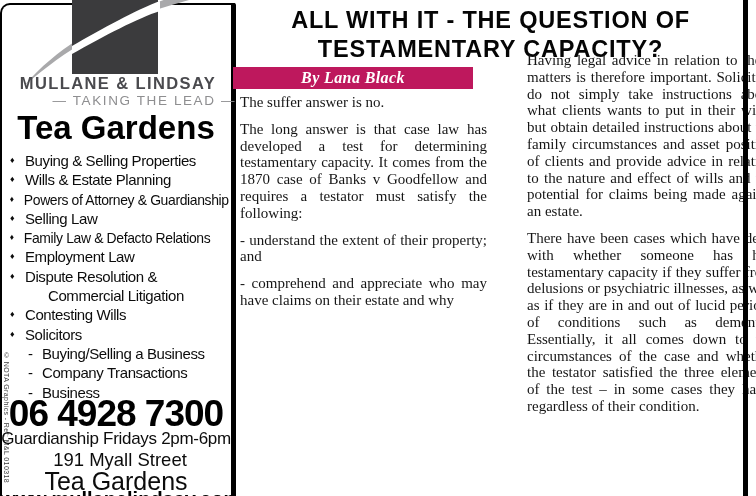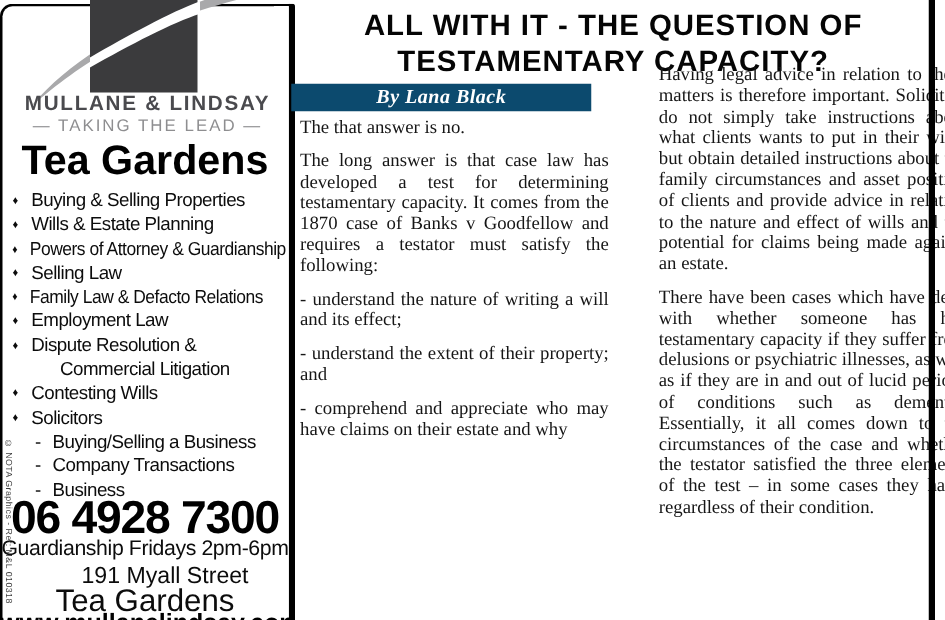--- a/index.html
+++ b/index.html
@@ -8,45 +8,45 @@
   
   .ad{position:absolute;left:0;top:0;width:236px;height:496px;overflow:hidden;}
   .ad-frame{position:absolute;left:0;top:3px;width:229px;height:500px;
             border-left:2px solid #000;border-top:2px solid #000;border-right:5px solid #000;
             border-radius:10px 2px 0 0;}
   .vert-credit{position:absolute;left:3px;top:352px;writing-mode:vertical-rl;
                font-size:7px;letter-spacing:.4px;color:#3c3c3c;white-space:nowrap;}
   .logo-wrap{position:absolute;left:8px;top:0;width:222px;height:84px;}
   .brand{position:absolute;left:0;top:74px;width:236px;text-align:center;
          font-size:16.5px;font-weight:600;letter-spacing:1.4px;color:var(--brand-text,#4a4a4e);}
-  .tagline{position:absolute;left:0;top:93px;width:236px;text-align:center;
+  .tagline{position:absolute;left:0;top:93px;width:236px;text-align:right;
            font-size:13.5px;letter-spacing:1.6px;color:var(--tagline-text,#8e8e90);}
   .ad-heading{position:absolute;left:0;top:109px;width:232px;text-align:center;
               font-size:33px;font-weight:bold;letter-spacing:0;color:#000;}
   .svc-list{position:absolute;left:8px;top:151px;width:224px;}
   .svc{position:relative;height:19.3px;line-height:19.3px;font-size:15px;
        letter-spacing:-.4px;white-space:nowrap;padding-left:17px;color:#0c0c0c;}
   .svc .blt{position:absolute;left:2px;top:0;font-size:9px;line-height:19.3px;}
   .svc.long{transform:scaleX(.93);transform-origin:0 50%;}
   .svc.cont{padding-left:40px;}
   .svc.sub{padding-left:34px;}
   .svc.sub .blt{left:20px;font-size:15px;}
   .phone{position:absolute;left:0;top:393px;width:232px;text-align:center;
          font-size:37px;font-weight:bold;letter-spacing:-1px;color:#000;white-space:nowrap;}
   .appts{position:absolute;left:0;top:429px;width:232px;text-align:center;
          font-size:17px;letter-spacing:-.3px;color:#0c0c0c;white-space:nowrap;}
-  .addr1{position:absolute;left:16px;top:449px;width:232px;text-align:center;font-size:18.5px;color:#0c0c0c;}
+  .addr1{position:absolute;left:4px;top:449px;width:232px;text-align:center;font-size:18.5px;color:#0c0c0c;}
   .addr2{position:absolute;left:0;top:467px;width:232px;text-align:center;font-size:25px;color:#0c0c0c;}
   .website{position:absolute;left:0;top:488px;width:232px;text-align:center;
            font-size:20px;font-weight:bold;color:#000;white-space:nowrap;}
   
   .article{position:absolute;left:238px;top:0;width:518px;height:496px;}
   .headline{position:absolute;left:0;top:-23px;width:505px;text-align:center;
             font-size:23.5px;line-height:29px;font-weight:bold;letter-spacing:.8px;color:#050505;}
-  .byline-bar{position:absolute;left:-5px;top:67px;width:240px;height:22px;background:#0c4a6e;
+  .byline-bar{position:absolute;left:-5px;top:67px;width:240px;height:22px;background:#be185d;
               display:flex;align-items:center;justify-content:center;}
   .byline{font-family:"Liberation Serif",serif;font-style:italic;font-weight:bold;
           font-size:16px;color:#fff;letter-spacing:.4px;}
   .col{position:absolute;width:247px;font-family:"Liberation Serif",serif;
        font-size:15px;line-height:16.8px;text-align:justify;color:#161616;}
   .col p{margin:0 0 10px 0;}
   .col1{left:2px;top:94px;height:402px;overflow:hidden;}
   .col2{left:257px;top:52px;height:432px;overflow:hidden;margin-left:32px;}
   .col-rule{position:absolute;left:505px;top:0;width:5px;height:496px;background:#000;}
 </style>
@@ -98,23 +98,22 @@
       <div>LOSING YOUR MARBLES OR BEING</div>
       <div>ALL WITH IT - THE QUESTION OF</div>
       <div>TESTAMENTARY CAPACITY?</div>
     </div>
 
     <div class="byline-bar">
       <span class="byline">By Lana Black</span>
     </div>
 
     <div class="col col1">
-      <p>The that answer is no.</p>
+      <p>The suffer answer is no.</p>
       <p>The long answer is that case law has developed a test for determining testamentary capacity. It comes from the 1870 case of Banks v Goodfellow and requires a testator must satisfy the following:</p>
-      <p>- understand the nature of writing a will and its effect;</p>
       <p>- understand the extent of their property; and</p>
       <p>- comprehend and appreciate who may have claims on their estate and why</p>
     </div>
 
     <div class="col col2">
       <p>Having legal advice in relation to these matters is therefore important. Solicitors do not simply take instructions about what clients wants to put in their wills, but obtain detailed instructions about the family circumstances and asset position of clients and provide advice in relation to the nature and effect of wills and the potential for claims being made against an estate.</p>
       <p>There have been cases which have dealt with whether someone has had testamentary capacity if they suffer from delusions or psychiatric illnesses, as well as if they are in and out of lucid periods of conditions such as dementia. Essentially, it all comes down to the circumstances of the case and whether the testator satisfied the three elements of the test – in some cases they have, regardless of their condition.</p>
     </div>
 
     <div class="col-rule"></div>

